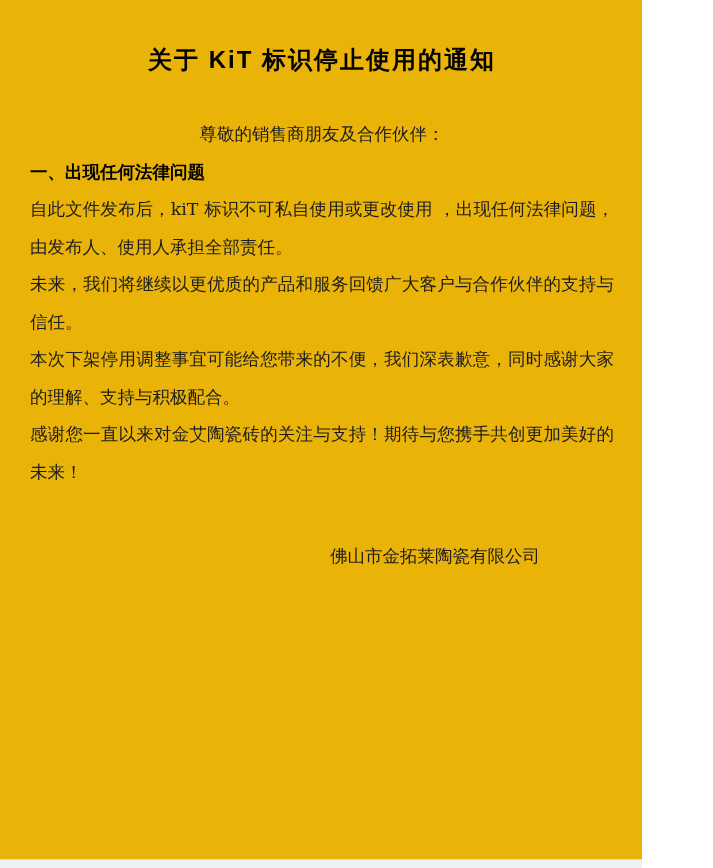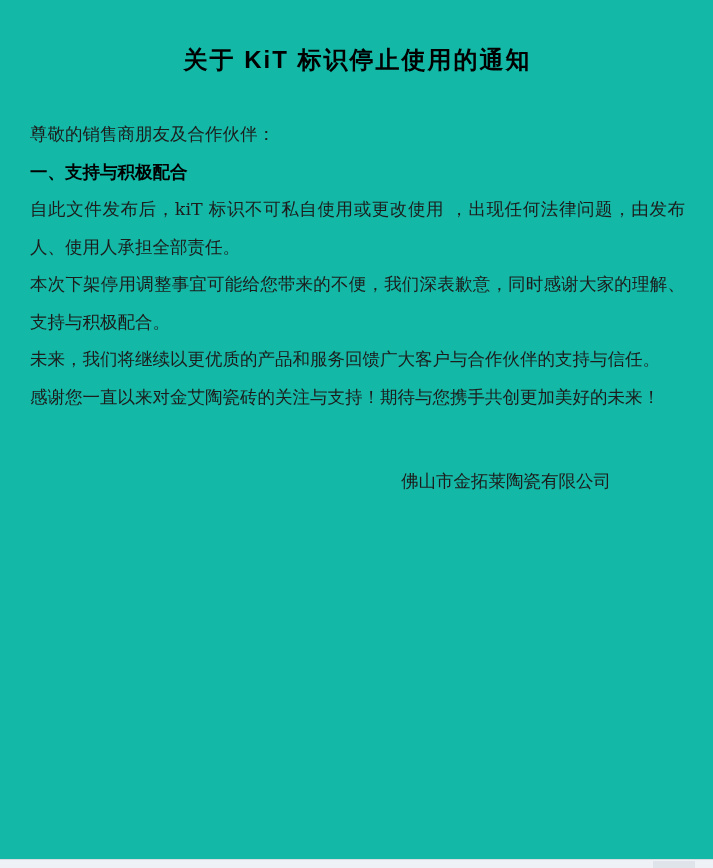--- a/index.html
+++ b/index.html
@@ -2,23 +2,23 @@
 <html><head>
 <meta charset="utf-8">
 <style>
   html, body {
     margin: 0;
     padding: 0;
     background: #ffffff;
   }
   .page {
     position: relative;
-    width: 713px;
+    width: 642px;
     height: 868px;
-    background: #14b8a6;
+    background: #eab308;
     overflow: hidden;
     font-family: "DejaVu Serif", "Liberation Serif", serif;
     color: #1c1c1c;
   }
   .content {
     padding: 0 28px 0 30px;
   }
   .doc-title {
     margin: 0;
     padding-top: 44px;
@@ -27,20 +27,21 @@
     font-weight: bold;
     font-size: 24px;
     letter-spacing: 2px;
     color: #000000;
   }
   .salutation {
     margin: 0;
     padding-top: 40px;
     font-size: 17.5px;
     line-height: 37.5px;
+    text-align: center;
   }
   p.body {
     margin: 0;
     font-size: 17.5px;
     line-height: 37.5px;
     text-align: justify;
   }
   p.body.indent {
     text-indent: 2em;
   }
@@ -88,30 +89,30 @@
 <body>
 
 <div class="page">
   <div class="content">
 
     <h1 class="doc-title">关于 KiT 标识停止使用的通知</h1>
 
     <p class="salutation">尊敬的销售商朋友及合作伙伴：</p>
 
 
-    <h2 class="sec-heading">一、支持与积极配合</h2>
+    <h2 class="sec-heading">一、出现任何法律问题</h2>
 
 
 
 
     <p class="body">自此文件发布后，kiT 标识不可私自使用或更改使用 ，出现任何法律问题，由发布人、使用人承担全部责任。</p>
 
+    <p class="body">未来，我们将继续以更优质的产品和服务回馈广大客户与合作伙伴的支持与信任。</p>
+
     <p class="body">本次下架停用调整事宜可能给您带来的不便，我们深表歉意，同时感谢大家的理解、支持与积极配合。</p>
-
-    <p class="body">未来，我们将继续以更优质的产品和服务回馈广大客户与合作伙伴的支持与信任。</p>
 
     <p class="body">感谢您一直以来对金艾陶瓷砖的关注与支持！期待与您携手共创更加美好的未来！</p>
 
     <div class="signature-block">
       <p>佛山市金拓莱陶瓷有限公司</p>
     </div>
 
   </div>
 
   <div class="taskbar-edge">

